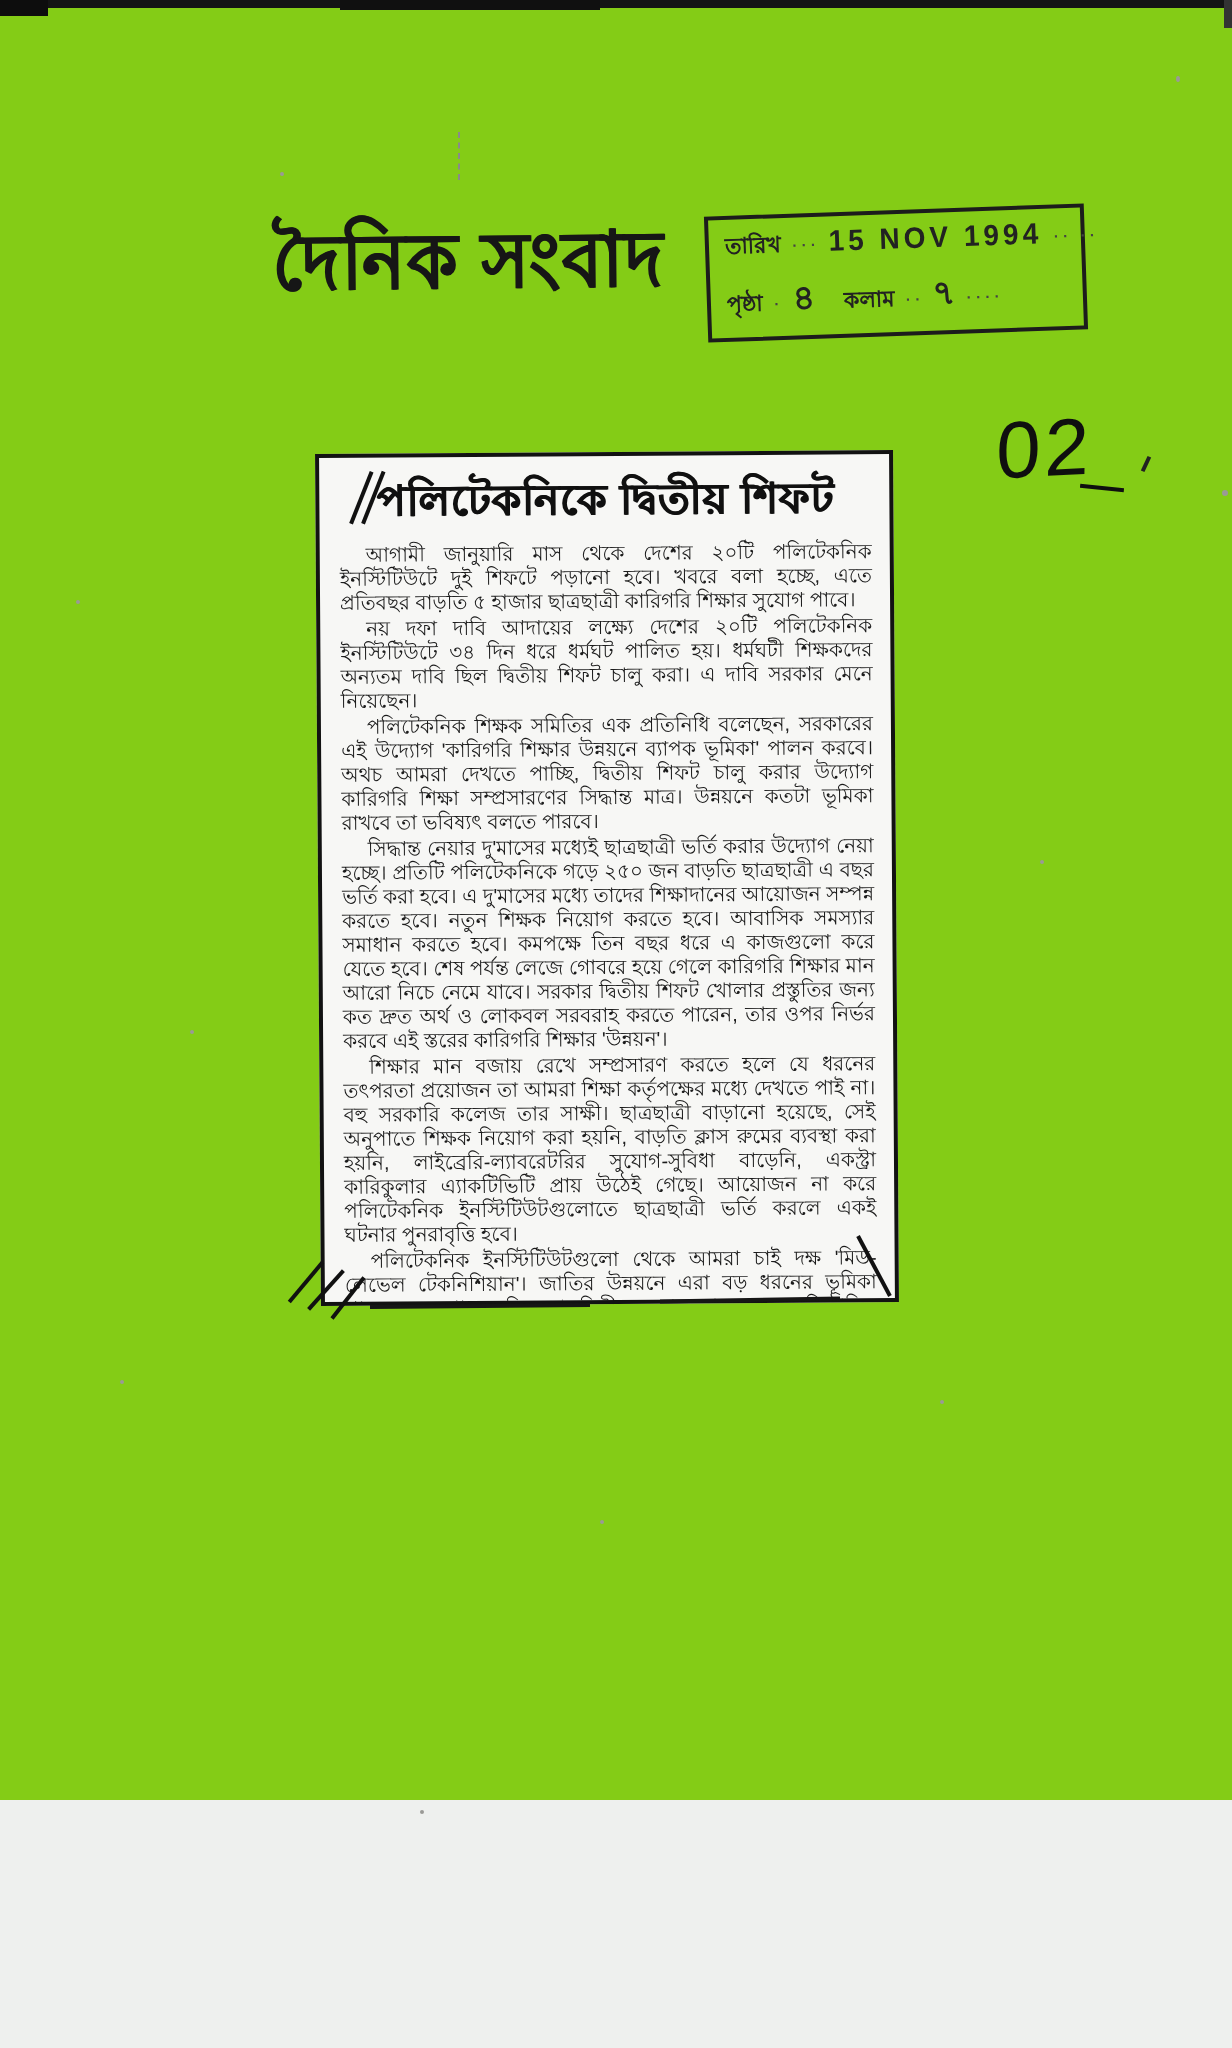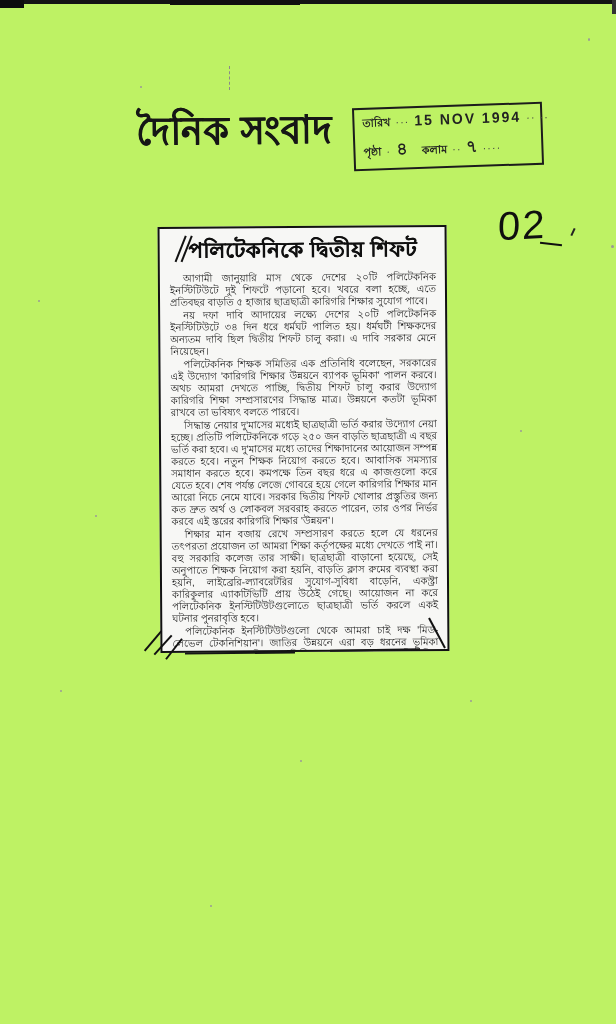--- a/index.html
+++ b/index.html
@@ -3,22 +3,22 @@
 <meta charset="utf-8">
 <style>
   html,body{margin:0;padding:0;}
   body{
     width:616px;height:1024px;
     background:#eef0ee;
     font-family:"Liberation Sans","DejaVu Sans",sans-serif;
     position:relative;overflow:hidden;
   }
   .page{
-    position:absolute;left:0;top:0;width:616px;height:1024px;
-    background:#bef264;
+    position:absolute;left:0;top:0;width:616px;height:900px;
+    background:#84cc16;
   }
   
   .topbar{position:absolute;left:0;top:0;width:616px;height:4px;background:#141414;}
   .topbar-thick-left{position:absolute;left:0;top:0;width:24px;height:8px;background:#0d0d0d;}
   .topbar-seg{position:absolute;left:170px;top:0;width:130px;height:5px;background:#101010;}
   .top-right-nick{position:absolute;right:0;top:0;width:4px;height:14px;background:#333;}
   .fold-mark{position:absolute;left:229px;top:66px;width:1px;height:24px;border-left:1px dashed #8a8a8a;}
 
   .speck{position:absolute;background:#9a9a96;border-radius:50%;}
 

